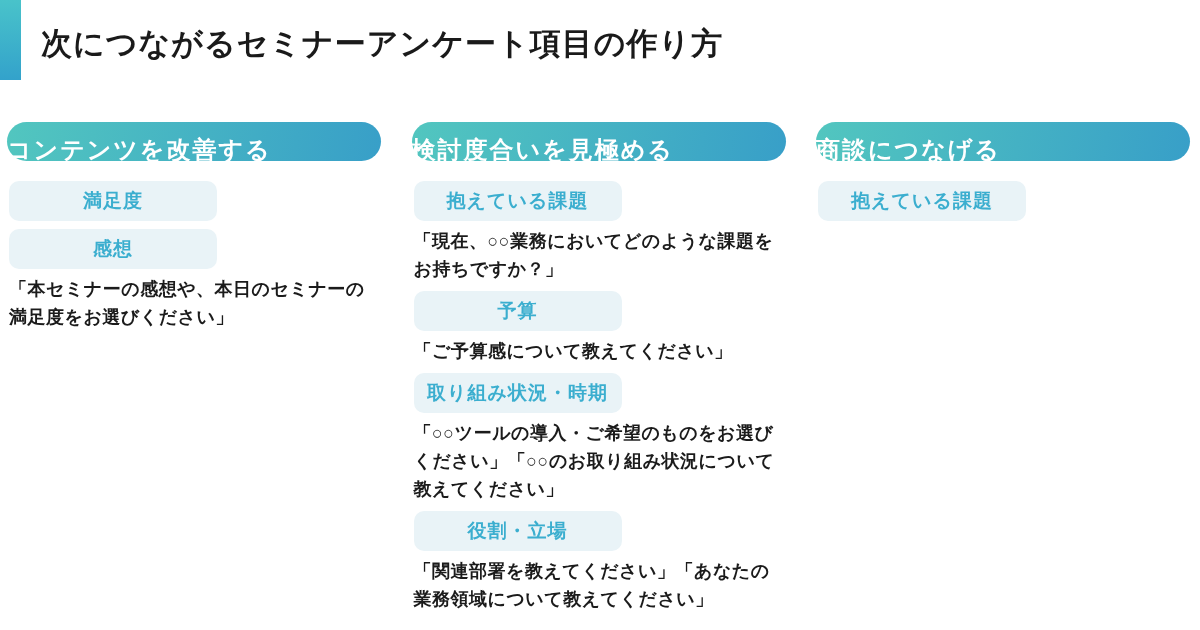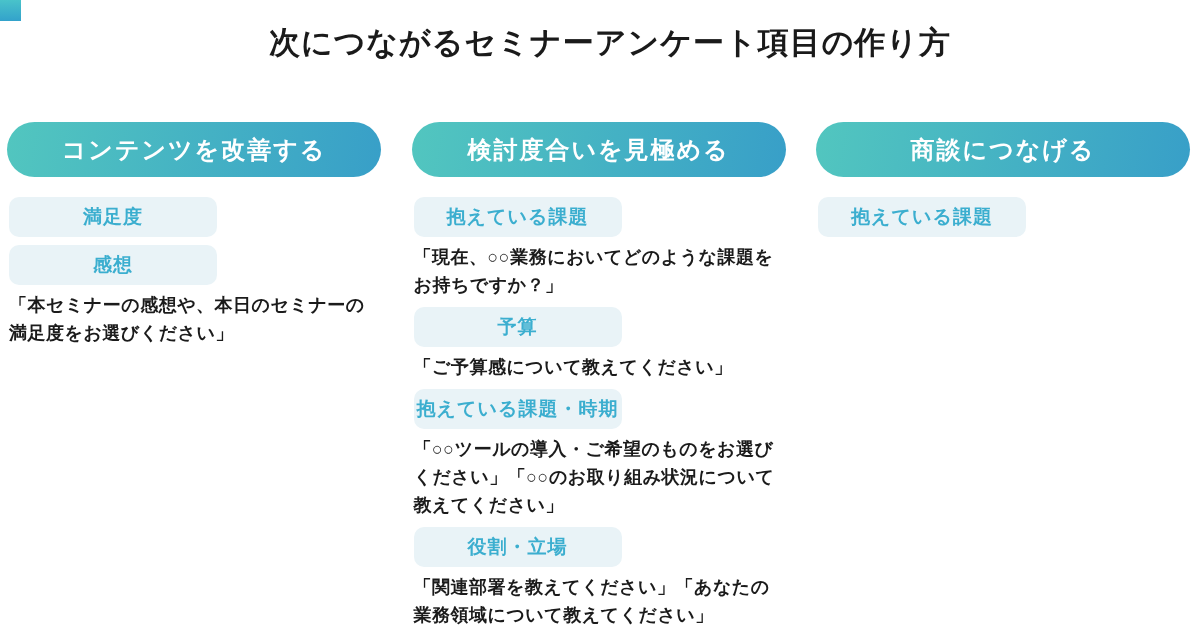--- a/index.html
+++ b/index.html
@@ -19,21 +19,20 @@
     overflow: hidden;
     font-family: "Liberation Sans", "DejaVu Sans", sans-serif;
   }
   .page { width: 1200px; height: 630px; position: relative; }
 
   
   .title-row {
     display: flex;
     align-items: stretch;
     height: 80px;
-    flex-direction: column;
   }
   .accent-bar {
     width: 21px;
     height: 80px;
     background: linear-gradient(to bottom, var(--bar-grad-start), var(--bar-grad-end));
     flex: 0 0 21px;
   }
   .title {
     font-size: 31px;
     font-weight: bold;
@@ -49,27 +48,27 @@
   .columns {
     display: flex;
     justify-content: space-between;
     margin: 42px 10px 0 7px;
   }
   .column {
     width: 374px;
     flex: 0 0 374px;
   }
   .pill {
-    height: 55px;
+    height: 39px;
     border-radius: 28px;
     background: linear-gradient(100deg, var(--pill-grad-start), var(--pill-grad-end));
     color: #ffffff;
     font-size: 24px;
     font-weight: bold;
-    text-align: center;
+    text-align: left;
     line-height: 55px;
     letter-spacing: 2px;
     margin-bottom: 20px;
   }
   .item { margin-bottom: 8px; }
   .badge {
     width: 208px;
     height: 40px;
     margin-left: 2px;
     border-radius: 10px;
@@ -121,21 +120,21 @@
       <div class="items">
           <div class="item">
             <div class="badge">抱えている課題</div>
             <p class="question">「現在、○○業務においてどのような課題をお持ちですか？」</p>
           </div>
           <div class="item">
             <div class="badge">予算</div>
             <p class="question">「ご予算感について教えてください」</p>
           </div>
           <div class="item">
-            <div class="badge">抱えている課題・時期</div>
+            <div class="badge">取り組み状況・時期</div>
             <p class="question">「○○ツールの導入・ご希望のものをお選びください」「○○のお取り組み状況について教えてください」</p>
           </div>
           <div class="item">
             <div class="badge">役割・立場</div>
             <p class="question">「関連部署を教えてください」「あなたの業務領域について教えてください」</p>
           </div>
         </div>
     </section>
 
     <section class="column">

